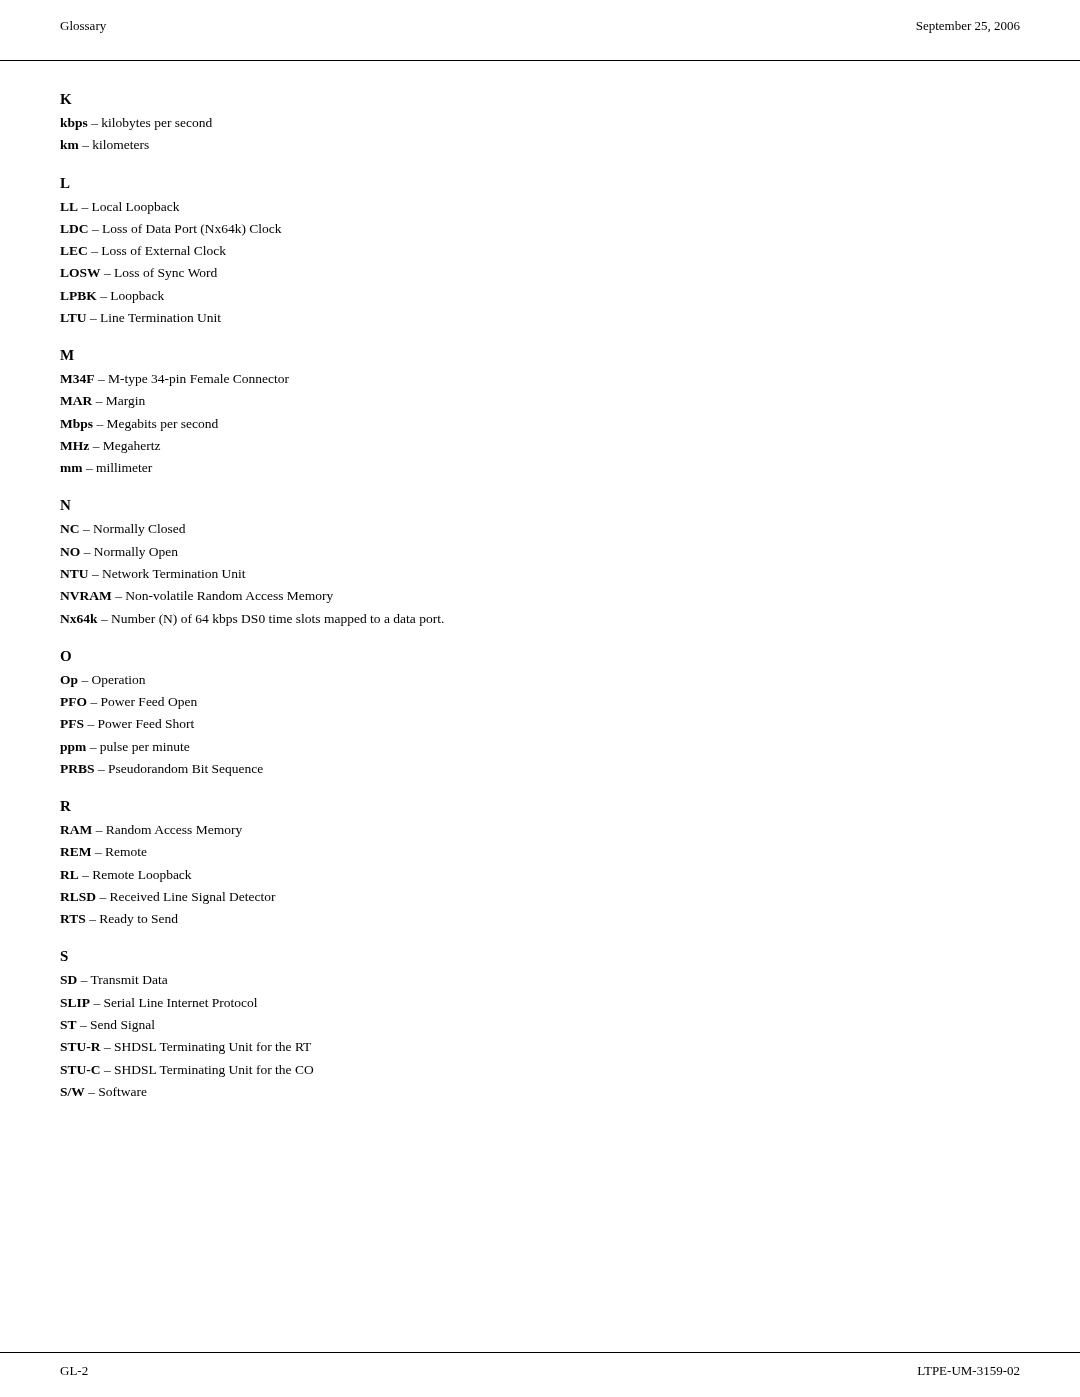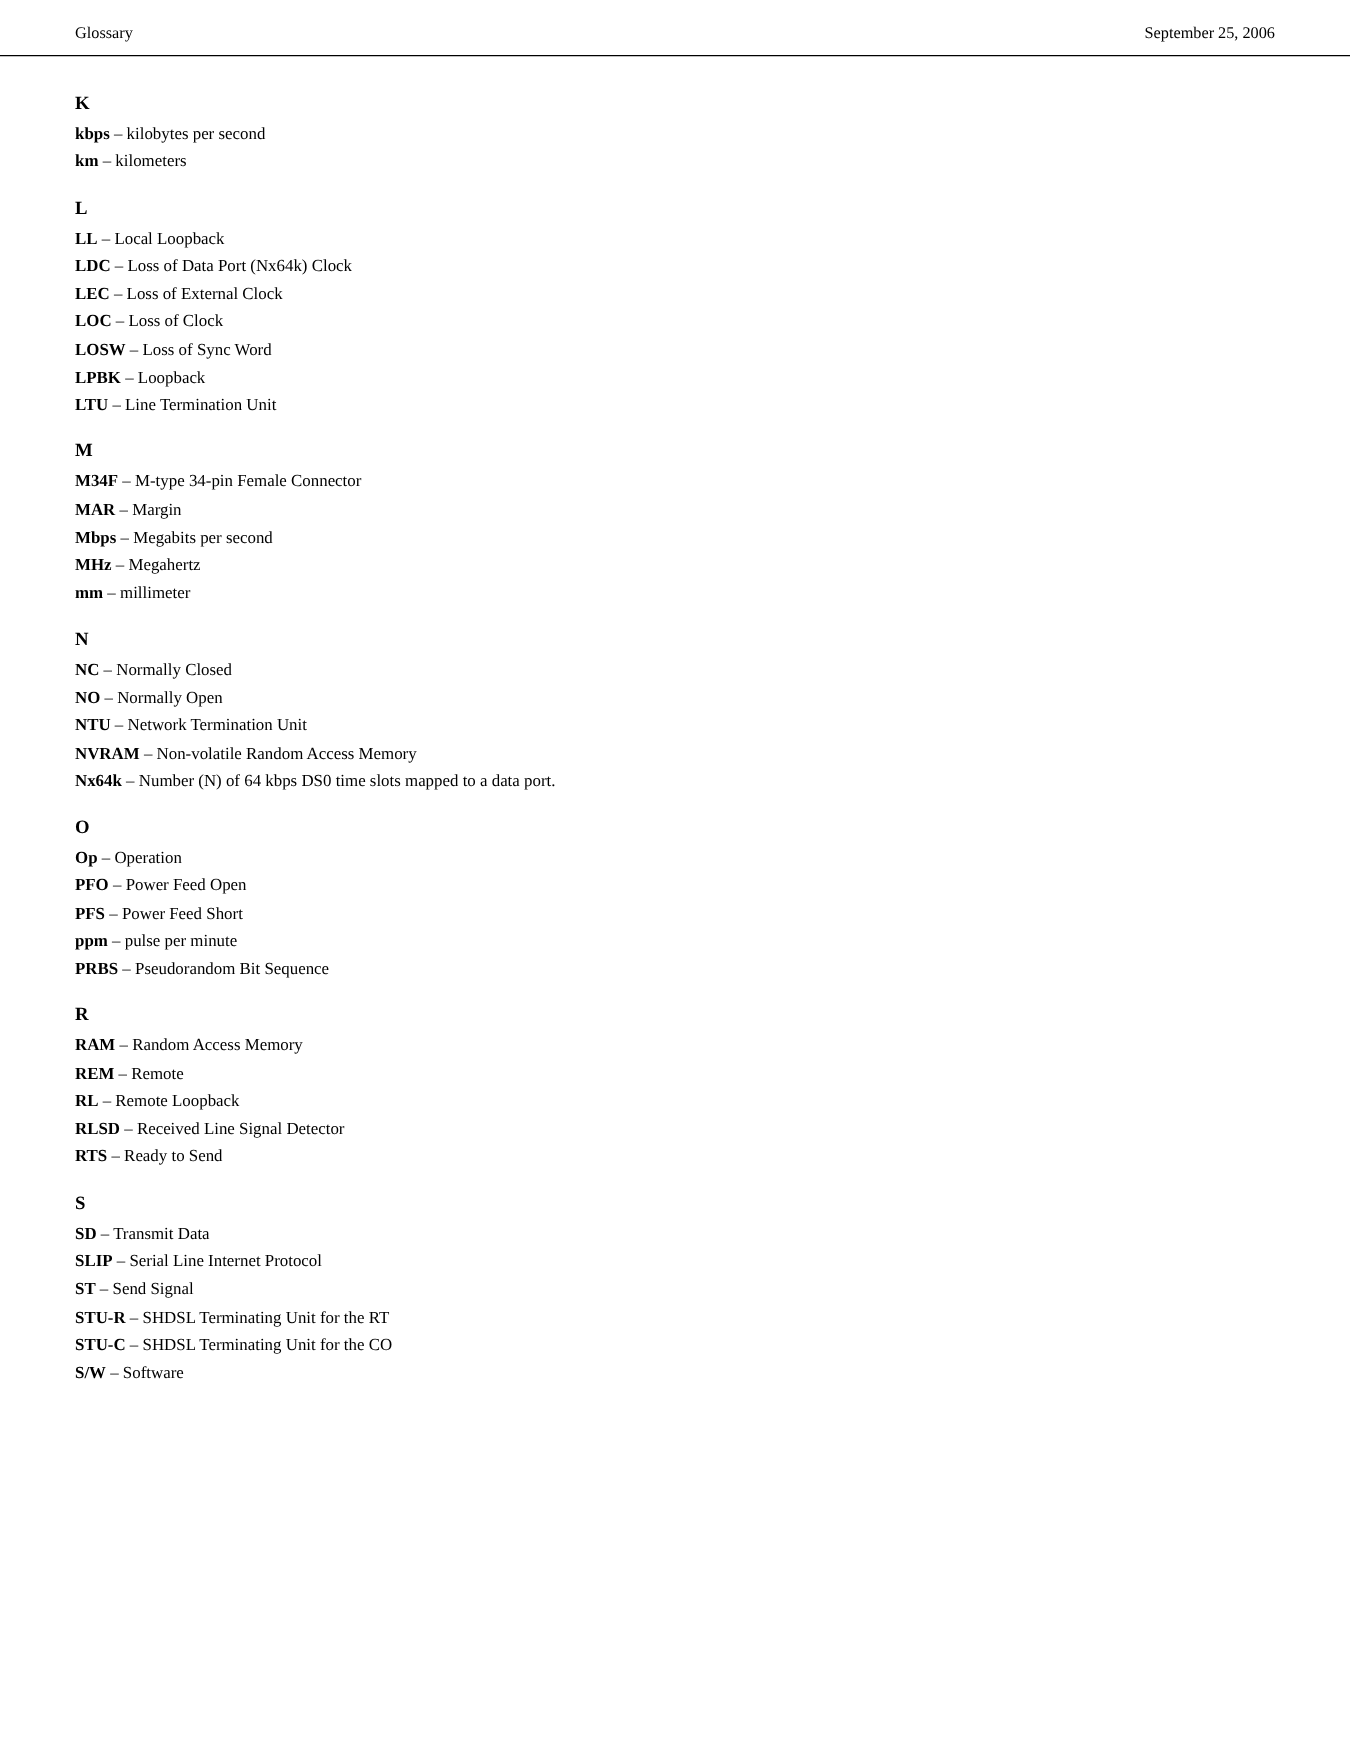--- a/index.html
+++ b/index.html
@@ -23,21 +23,21 @@
       min-height: 1397px;
       padding: 0;
       position: relative;
       background: #ffffff;
     }
 
     .header {
       display: flex;
       justify-content: space-between;
       align-items: center;
-      padding: 18px 60px 10px 60px;
+      padding: 18px 60px 26px 60px;
       border-bottom: 1px solid #000000;
       margin-bottom: 30px;
     }
 
     .header-left {
       font-size: 13px;
     }
 
     .header-right {
       font-size: 13px;
@@ -86,21 +86,20 @@
   </div>
 
   <div class="content" id="main-content">
   <div class="section-letter">K</div>
       <div class="term-line"><b>kbps</b><span> – kilobytes per second</span></div>
       <div class="term-line"><b>km</b><span> – kilometers</span></div>
       <div class="section-letter">L</div>
       <div class="term-line"><b>LL</b><span> – Local Loopback</span></div>
       <div class="term-line"><b>LDC</b><span> – Loss of Data Port (Nx64k) Clock</span></div>
       <div class="term-line"><b>LEC</b><span> – Loss of External Clock</span></div>
-      <div class="term-line"><b>LOC</b><span> – Loss of Clock</span></div>
       <div class="term-line"><b>LOSW</b><span> – Loss of Sync Word</span></div>
       <div class="term-line"><b>LPBK</b><span> – Loopback</span></div>
       <div class="term-line"><b>LTU</b><span> – Line Termination Unit</span></div>
       <div class="section-letter">M</div>
       <div class="term-line"><b>M34F</b><span> – M-type 34-pin Female Connector</span></div>
       <div class="term-line"><b>MAR</b><span> – Margin</span></div>
       <div class="term-line"><b>Mbps</b><span> – Megabits per second</span></div>
       <div class="term-line"><b>MHz</b><span> – Megahertz</span></div>
       <div class="term-line"><b>mm</b><span> – millimeter</span></div>
       <div class="section-letter">N</div>
@@ -123,13 +122,17 @@
       <div class="term-line"><b>RTS</b><span> – Ready to Send</span></div>
       <div class="section-letter">S</div>
       <div class="term-line"><b>SD</b><span> – Transmit Data</span></div>
       <div class="term-line"><b>SLIP</b><span> – Serial Line Internet Protocol</span></div>
       <div class="term-line"><b>ST</b><span> – Send Signal</span></div>
       <div class="term-line"><b>STU-R</b><span> – SHDSL Terminating Unit for the RT</span></div>
       <div class="term-line"><b>STU-C</b><span> – SHDSL Terminating Unit for the CO</span></div>
       <div class="term-line"><b>S/W</b><span> – Software</span></div>
     </div>
 
+  <div class="footer">
+    <span class="footer-left">GL-2</span>
+    <span class="footer-right">LTPE-UM-3159-02</span>
+  </div>
 </div>
 
 </body></html>

